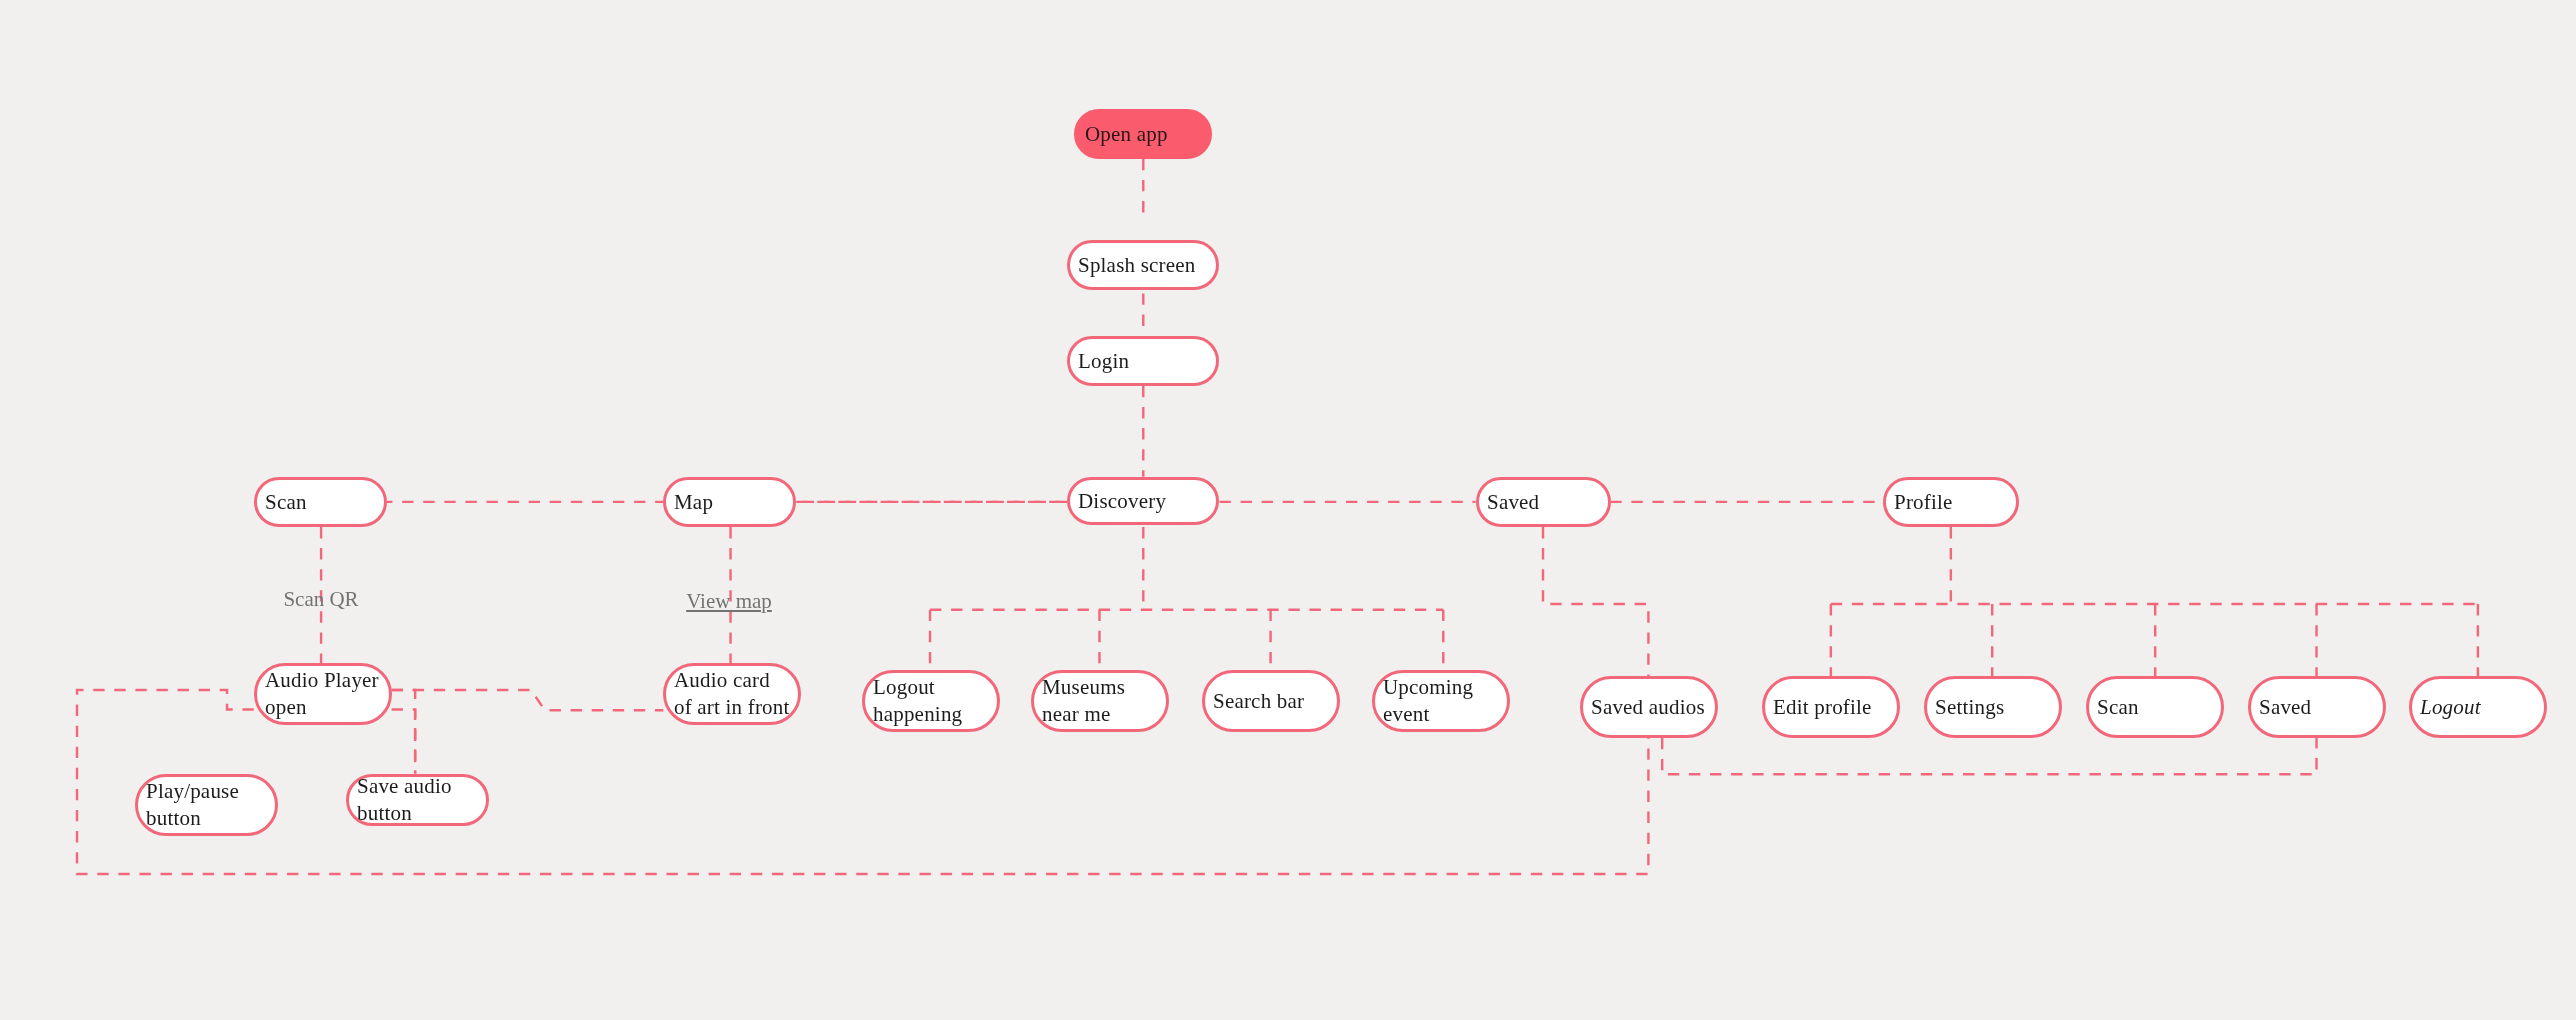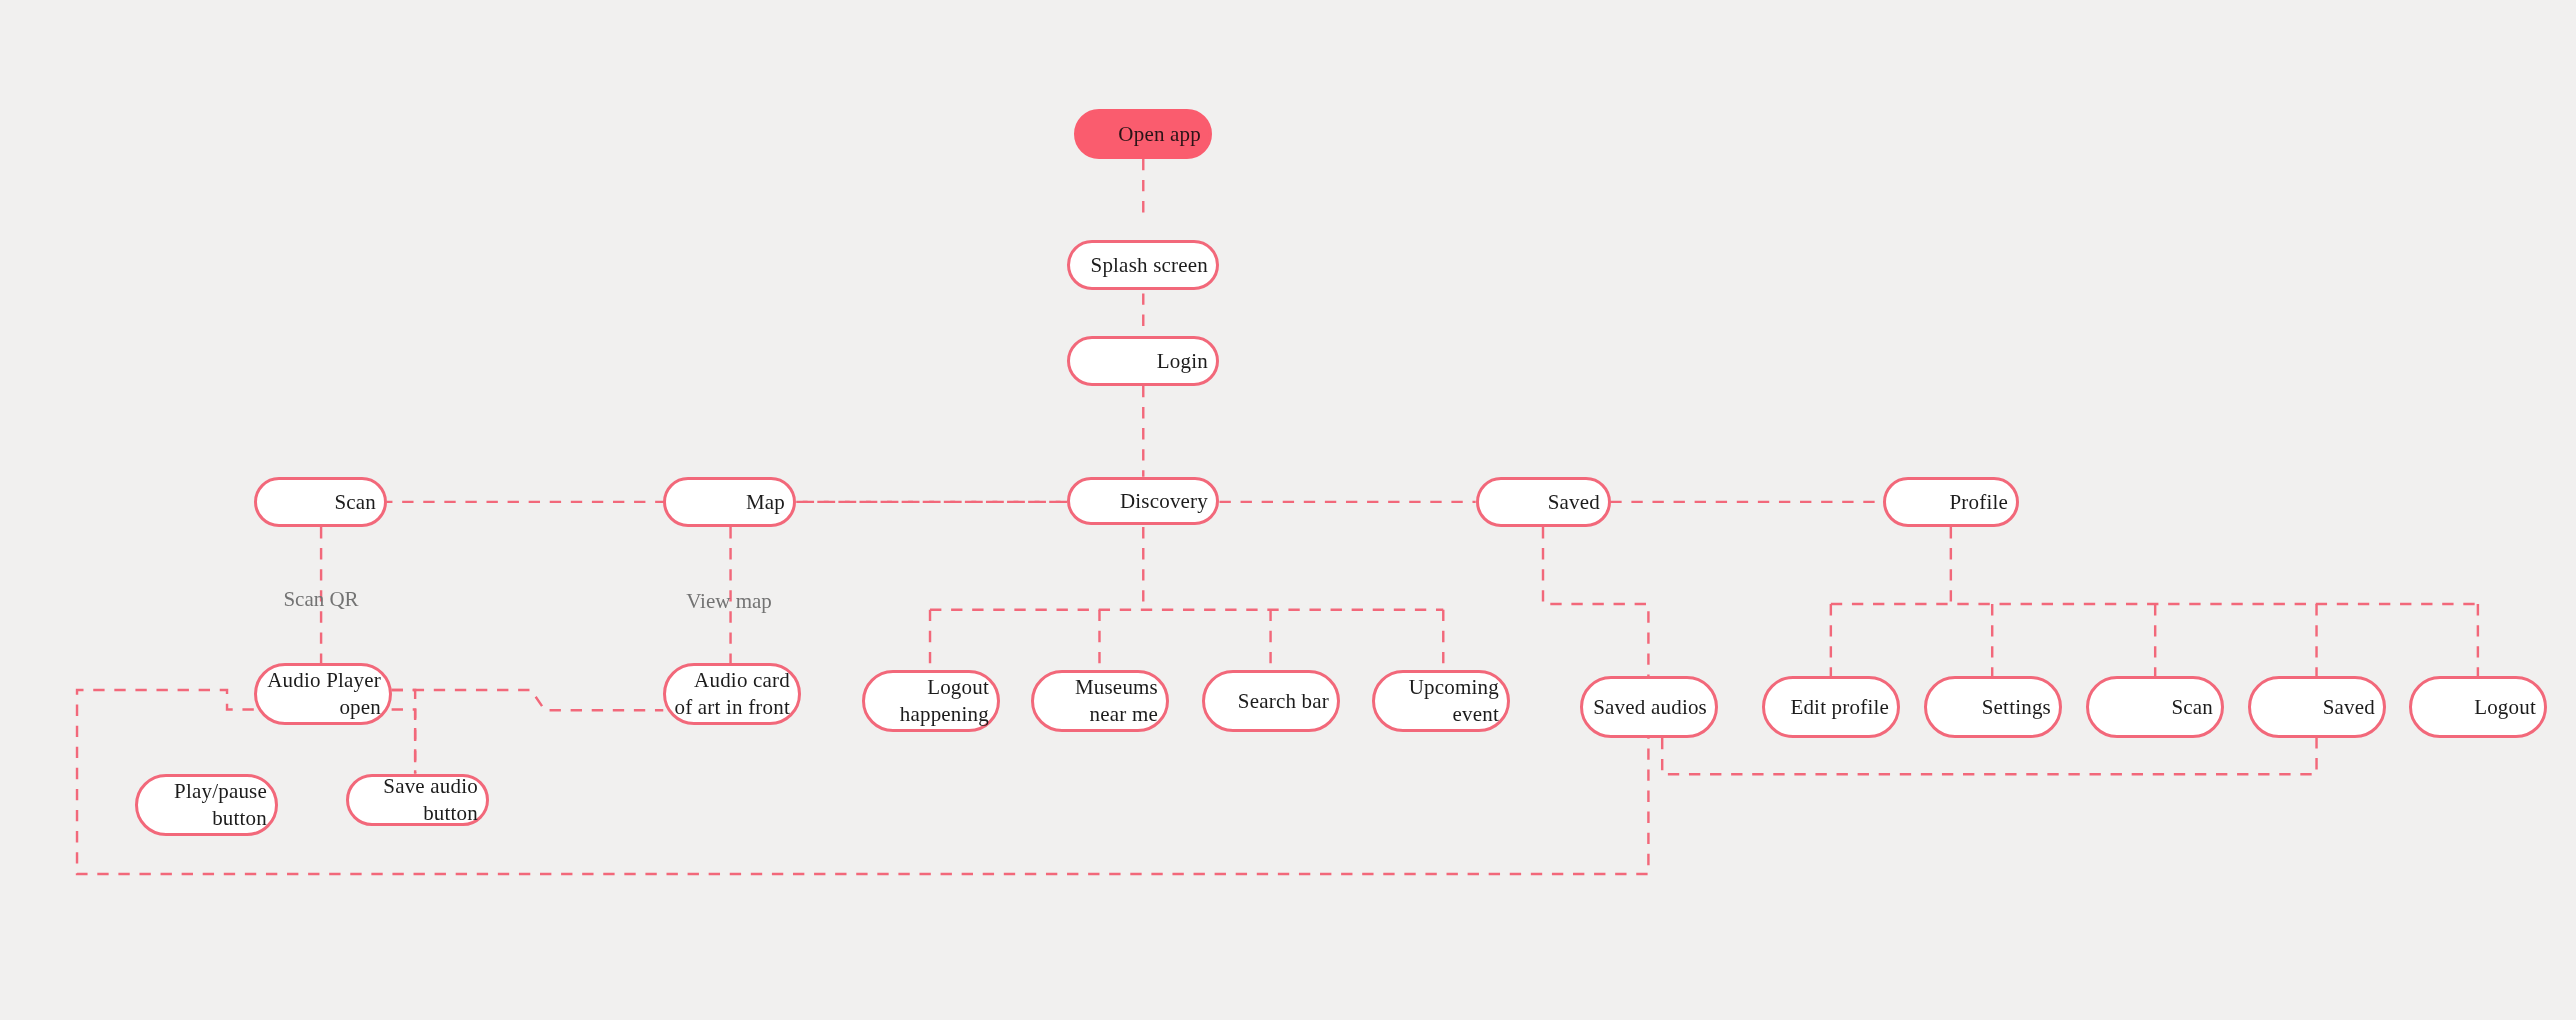--- a/index.html
+++ b/index.html
@@ -26,21 +26,21 @@
     width: 2576px;
     height: 1020px;
     pointer-events: none;
   }
   .node {
     position: absolute;
     box-sizing: border-box;
     display: flex;
     align-items: center;
     justify-content: center;
-    text-align: right;
+    text-align: left;
     background: #ffffff;
     border: 3.2px solid #f2687a;
     border-radius: 810px;
     color: #1c1c1c;
     font-size: 21px;
     line-height: 1.28;
     letter-spacing: 0.2px;
     padding: 0 8px;
   }
   .node.filled {
@@ -151,22 +151,22 @@
       </div>
       <div class="node" style="left: 1924px; top: 676px; width: 138px; height: 62px;">
         <span class="label">Settings</span>
       </div>
       <div class="node" style="left: 2086px; top: 676px; width: 138px; height: 62px;">
         <span class="label">Scan</span>
       </div>
       <div class="node" style="left: 2248px; top: 676px; width: 138px; height: 62px;">
         <span class="label">Saved</span>
       </div>
-      <div class="node" style="left: 2409px; top: 676px; width: 138px; height: 62px;">
+      <div class="node" style="left: 2409px; top: 676px; width: 138px; height: 62px; font-style: italic;">
         <span class="label">Logout</span>
       </div>
     </div>
   <div id="edge-label-layer">
       <div class="edge-label" style="left: 321px; top: 587px;">Scan QR</div>
-      <div class="edge-label" style="left: 729px; top: 589px;">View map</div>
+      <div class="edge-label" style="left: 729px; top: 589px; text-decoration: underline;">View map</div>
     </div>
 </div>
 
 
 </body></html>

